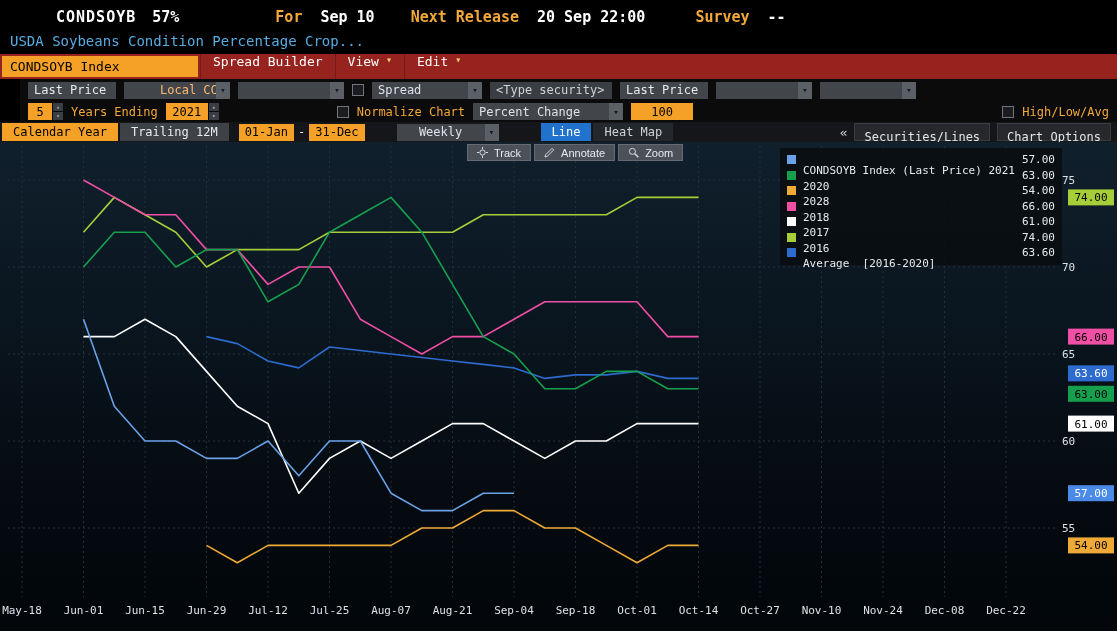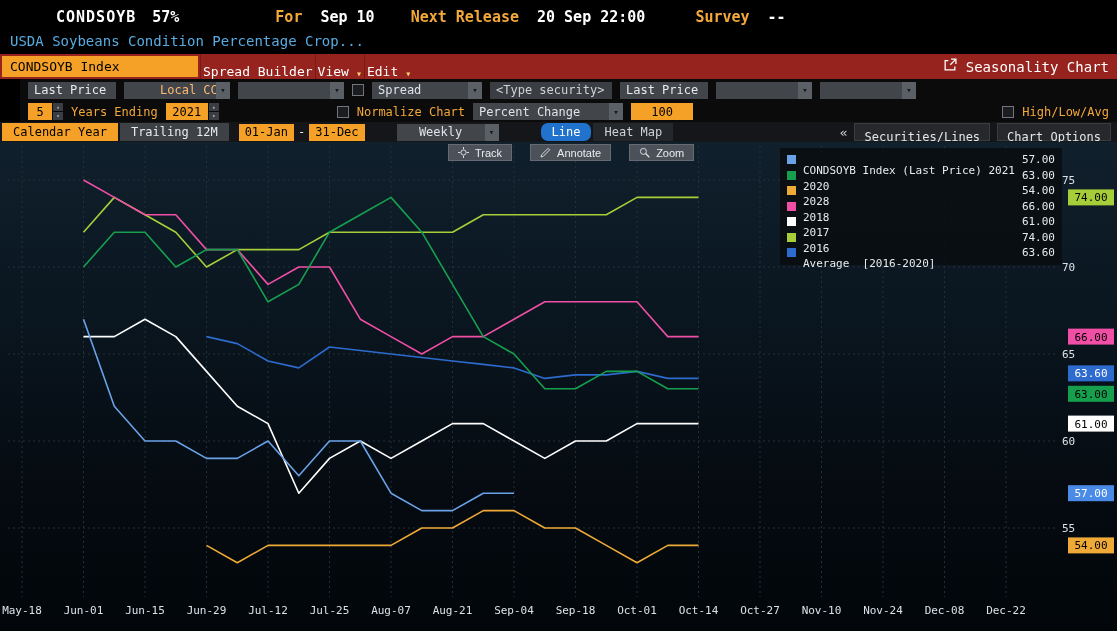--- a/index.html
+++ b/index.html
@@ -18,21 +18,21 @@
   .tb1 .lbl { color:#f3a83a; }
   .tb1 .val { margin-left:18px; color:#fff; }
   .m-for { margin-left:96px; }
   .m-nr  { margin-left:36px; }
   .m-sv  { margin-left:50px; }
   .tb2 { padding:7px 0 0 10px; font-size:14px; color:#58ace2; }
   
   .fnbar { height:25px; background:#97231e; display:flex; align-items:center; }
   .sec-box { width:196px; height:21px; margin:2px; background:#f5a127; color:#000;
              font-size:13px; display:flex; align-items:center; padding:0 8px; }
-  .fn-item { height:100%; display:flex; align-items:flex-end; padding:0 2px; color:#fff;
+  .fn-item { height:100%; display:flex; align-items:flex-start; padding:0 12px; color:#fff;
              font-size:13px; border-left:1px solid rgba(0,0,0,0.22); cursor:default; }
   .caret { margin-left:7px; font-size:10px; color:#ffd37a; }
   .fn-right { margin-left:auto; display:flex; align-items:center; gap:9px; padding-right:8px; }
   .fn-title { font-size:14px; }
   
   .ctl { display:flex; align-items:center; background:#0b0b0b; padding:0 8px; gap:8px; font-size:12px;margin-left:20px; }
   .r1 { height:22px; }
   .r2 { height:21px; }
   .widget { background:#42454a; height:17px; display:flex; align-items:center; padding:0 6px;
             color:#e8ebef; white-space:nowrap; overflow:hidden; }
@@ -53,35 +53,35 @@
   
   .tabrow { height:20px; background:#141619; display:flex; align-items:center; padding:0 2px; gap:2px; font-size:12px; }
   .tab { height:18px; display:flex; align-items:center; padding:0 11px; white-space:nowrap; }
   .tab.amber { background:#f5a127; color:#000; }
   .tab.gray  { background:#3e4145; color:#e8ebef; }
   .tab.blue  { background:#2172cc; color:#fff; }
   .tab.dark  { background:#24272b; color:#cfd3d8; }
   .sep { color:#e8ebef; padding:0 2px; }
   .ml-range { margin-left:8px; }
   .ml-freq { margin-left:30px; }
-  .ml-line { margin-left:40px;border-radius:7px; }
+  .ml-line { margin-left:40px; }
   .freq { width:102px; }
   .tr-right { margin-left:auto; display:flex; align-items:center; gap:7px; padding-right:4px; }
   .collapse { color:#cfd3d8; font-size:13px; }
   .opt { display:flex; align-items:center; gap:6px; background:#26282c; height:18px; padding:0 9px;
          color:#e4e7ea; border:1px solid #393c41; white-space:nowrap;flex-direction:column; }
   
   .chart-wrap { position:relative; height:489px;
     background:linear-gradient(180deg,#10202c 0%, #0a1620 35%, #050b11 70%, #02060a 100%); }
   #chart-svg { position:absolute; left:0; top:0; }
   .grid { stroke:#243039; stroke-dasharray:2 3; stroke-width:1; }
   .axis-label { fill:#dde1e6; font:11px "DejaVu Sans Mono", monospace; }
   .badge-label { font:11px "DejaVu Sans Mono", monospace; }
   .tools { position:absolute; left:448px; top:2px; width:212px; }
-  .tool-row { display:flex; gap:18px; }
+  .tool-row { display:flex; gap:3px;margin-left:19px; }
   .tool-row.second { justify-content:flex-end; margin-top:3px; }
   .tool { display:flex; align-items:center; gap:6px; height:17px; padding:0 9px;
           background:rgba(84,89,96,0.88); border:1px solid rgba(150,155,162,0.35);
           font:11px "Liberation Sans", sans-serif; color:#e8ebef; }
   .legend { position:absolute; top:6px; right:55px; width:282px;
             background:rgba(9,13,17,0.85); padding:4px 7px; }
   .lg-row { display:flex; align-items:center; gap:7px; height:15.5px; font-size:11px; }
   .lg-sw { width:9px; height:9px; flex:none; }
   .lg-lb { flex:1; white-space:pre; overflow:hidden; color:#e8ebef;margin-top:22px; }
   .lg-vl { color:#e8ebef; }
@@ -110,30 +110,20 @@
   <div class="fn-item">
     <span>Spread Builder</span>
   </div>
   <div class="fn-item">
     <span>View</span>
     <span class="caret">▾</span>
   </div>
   <div class="fn-item">
     <span>Edit</span>
     <span class="caret">▾</span>
-  </div>
-  <div class="fn-right">
-    <span>
-      <svg width="14" height="14" viewBox="0 0 13 13">
-          <path d="M5 2.5H2v8.5h9V8" stroke="#fff" fill="none" stroke-width="1.2"></path>
-          <path d="M7.5 1h4.5v4.5" stroke="#fff" fill="none" stroke-width="1.2"></path>
-          <path d="M11.7 1.3L6.8 6.2" stroke="#fff" stroke-width="1.2"></path>
-        </svg>
-    </span>
-    <span class="fn-title">Seasonality Chart</span>
   </div>
 </div>
 
 <div class="ctl r1">
   <div class="widget" style="width:88px">Last Price</div>
   <div class="dd" style="width:106px">
     <span class="dd-t amber">Local CCY</span>
     <span class="dd-a">▾</span>
   </div>
   <div class="dd" style="width:106px">

